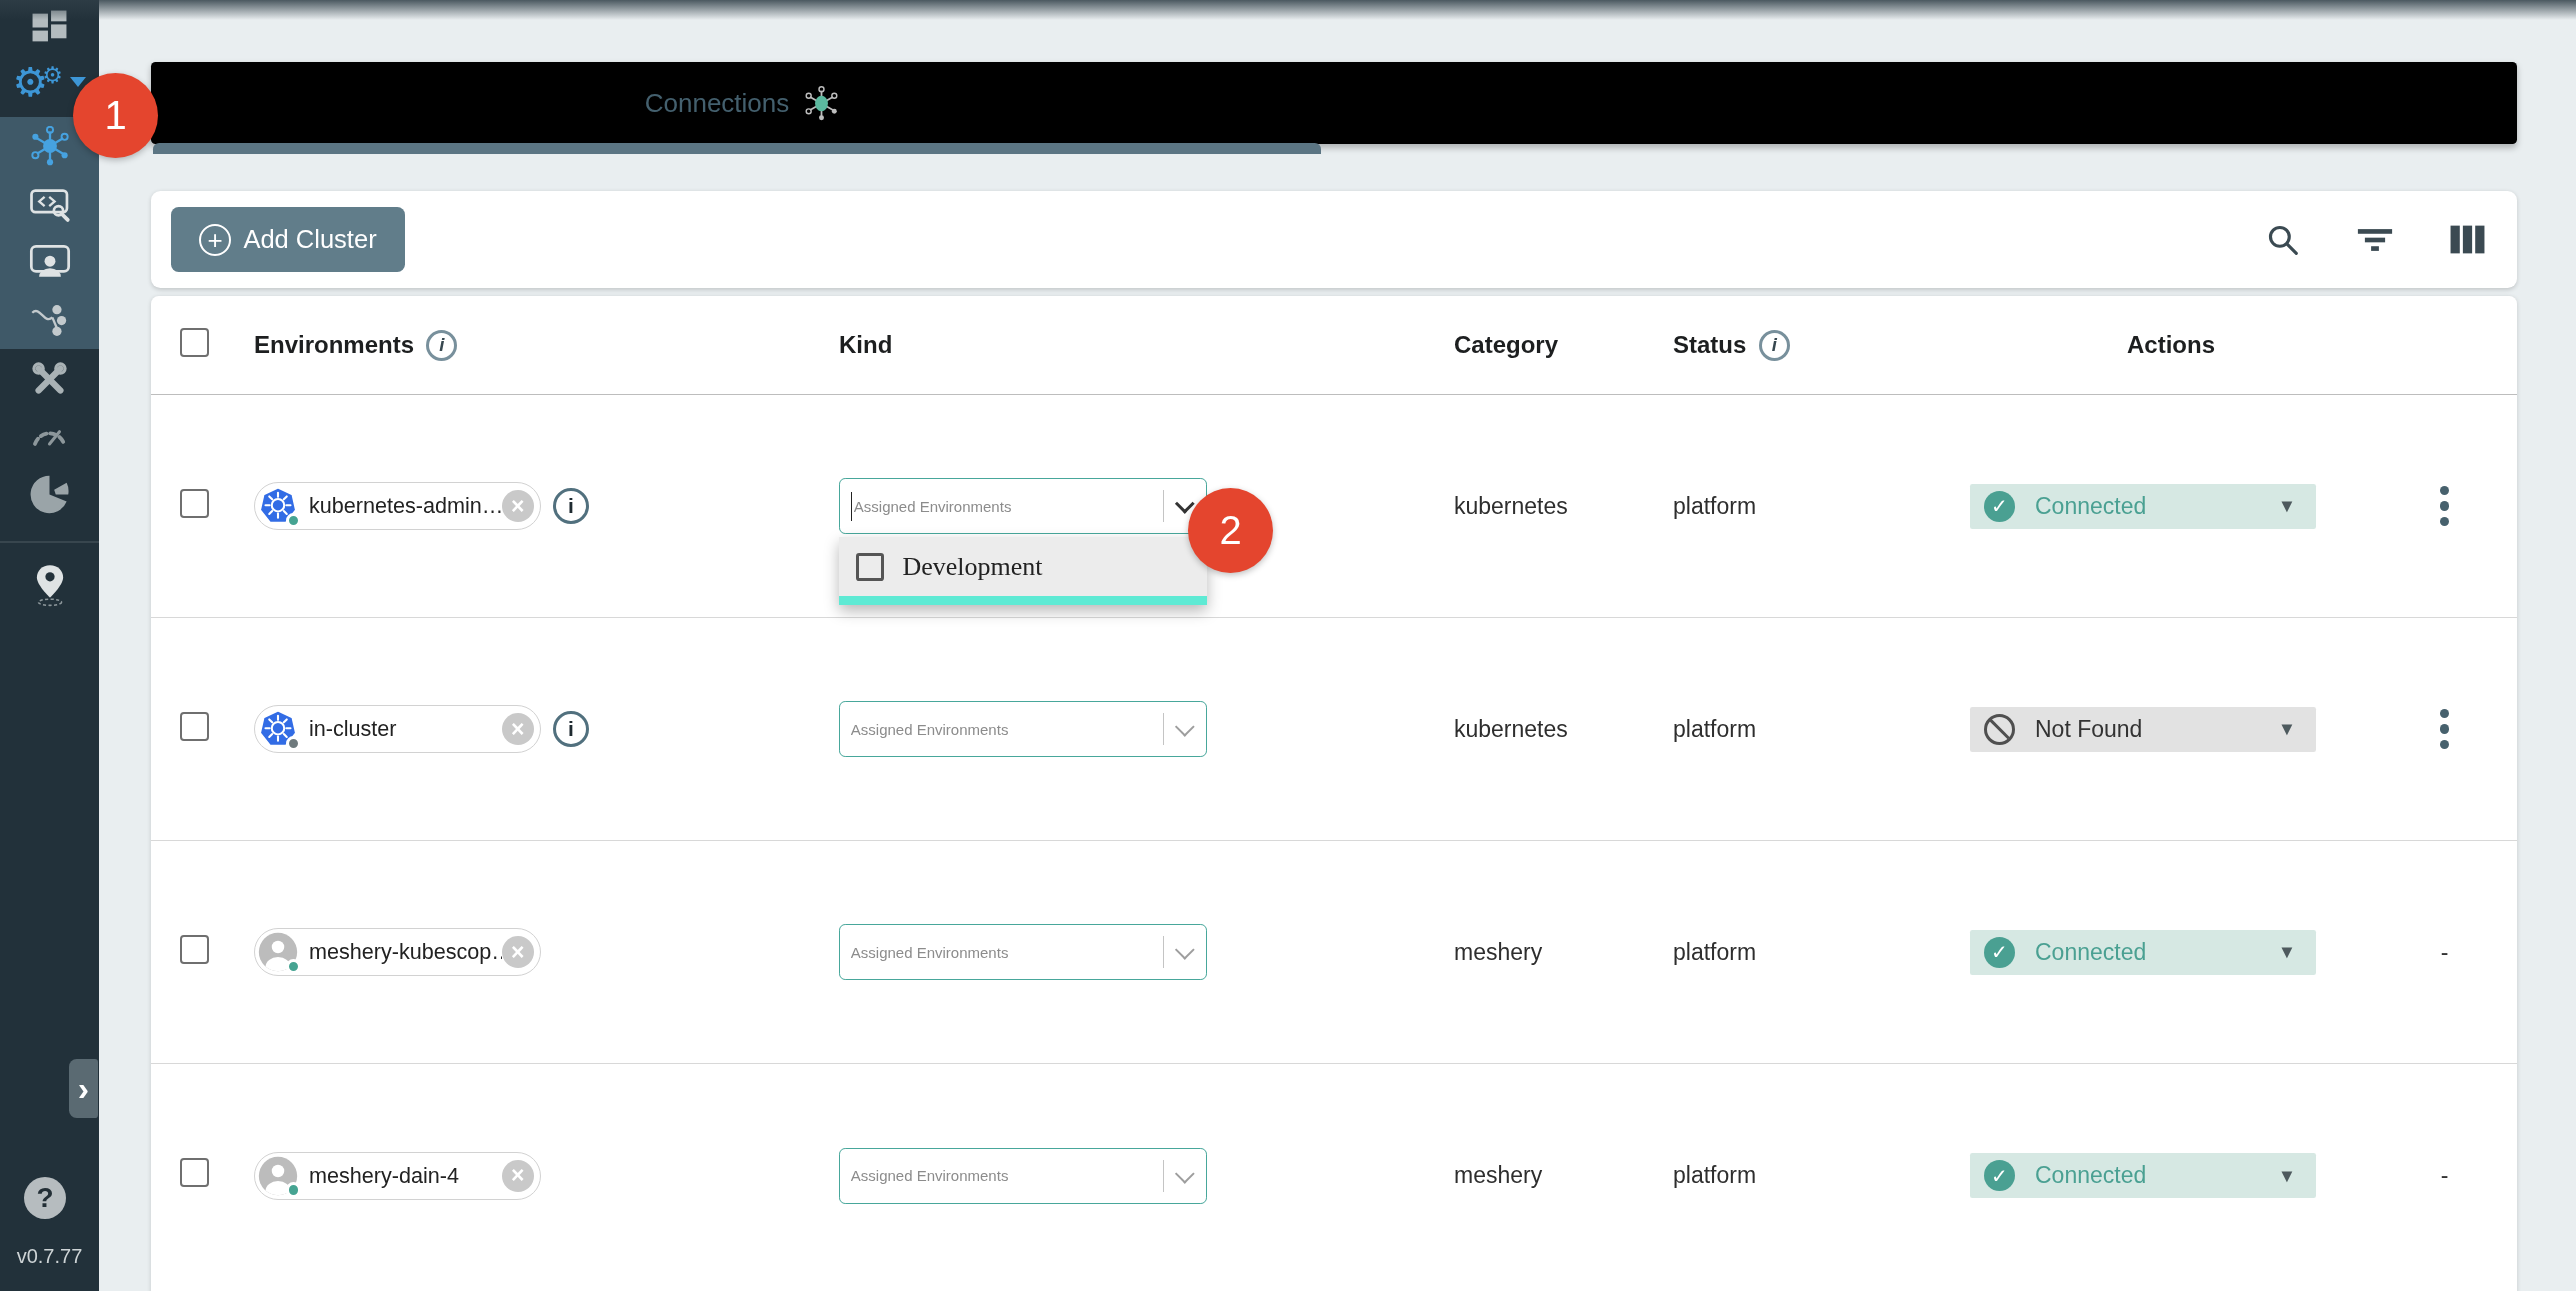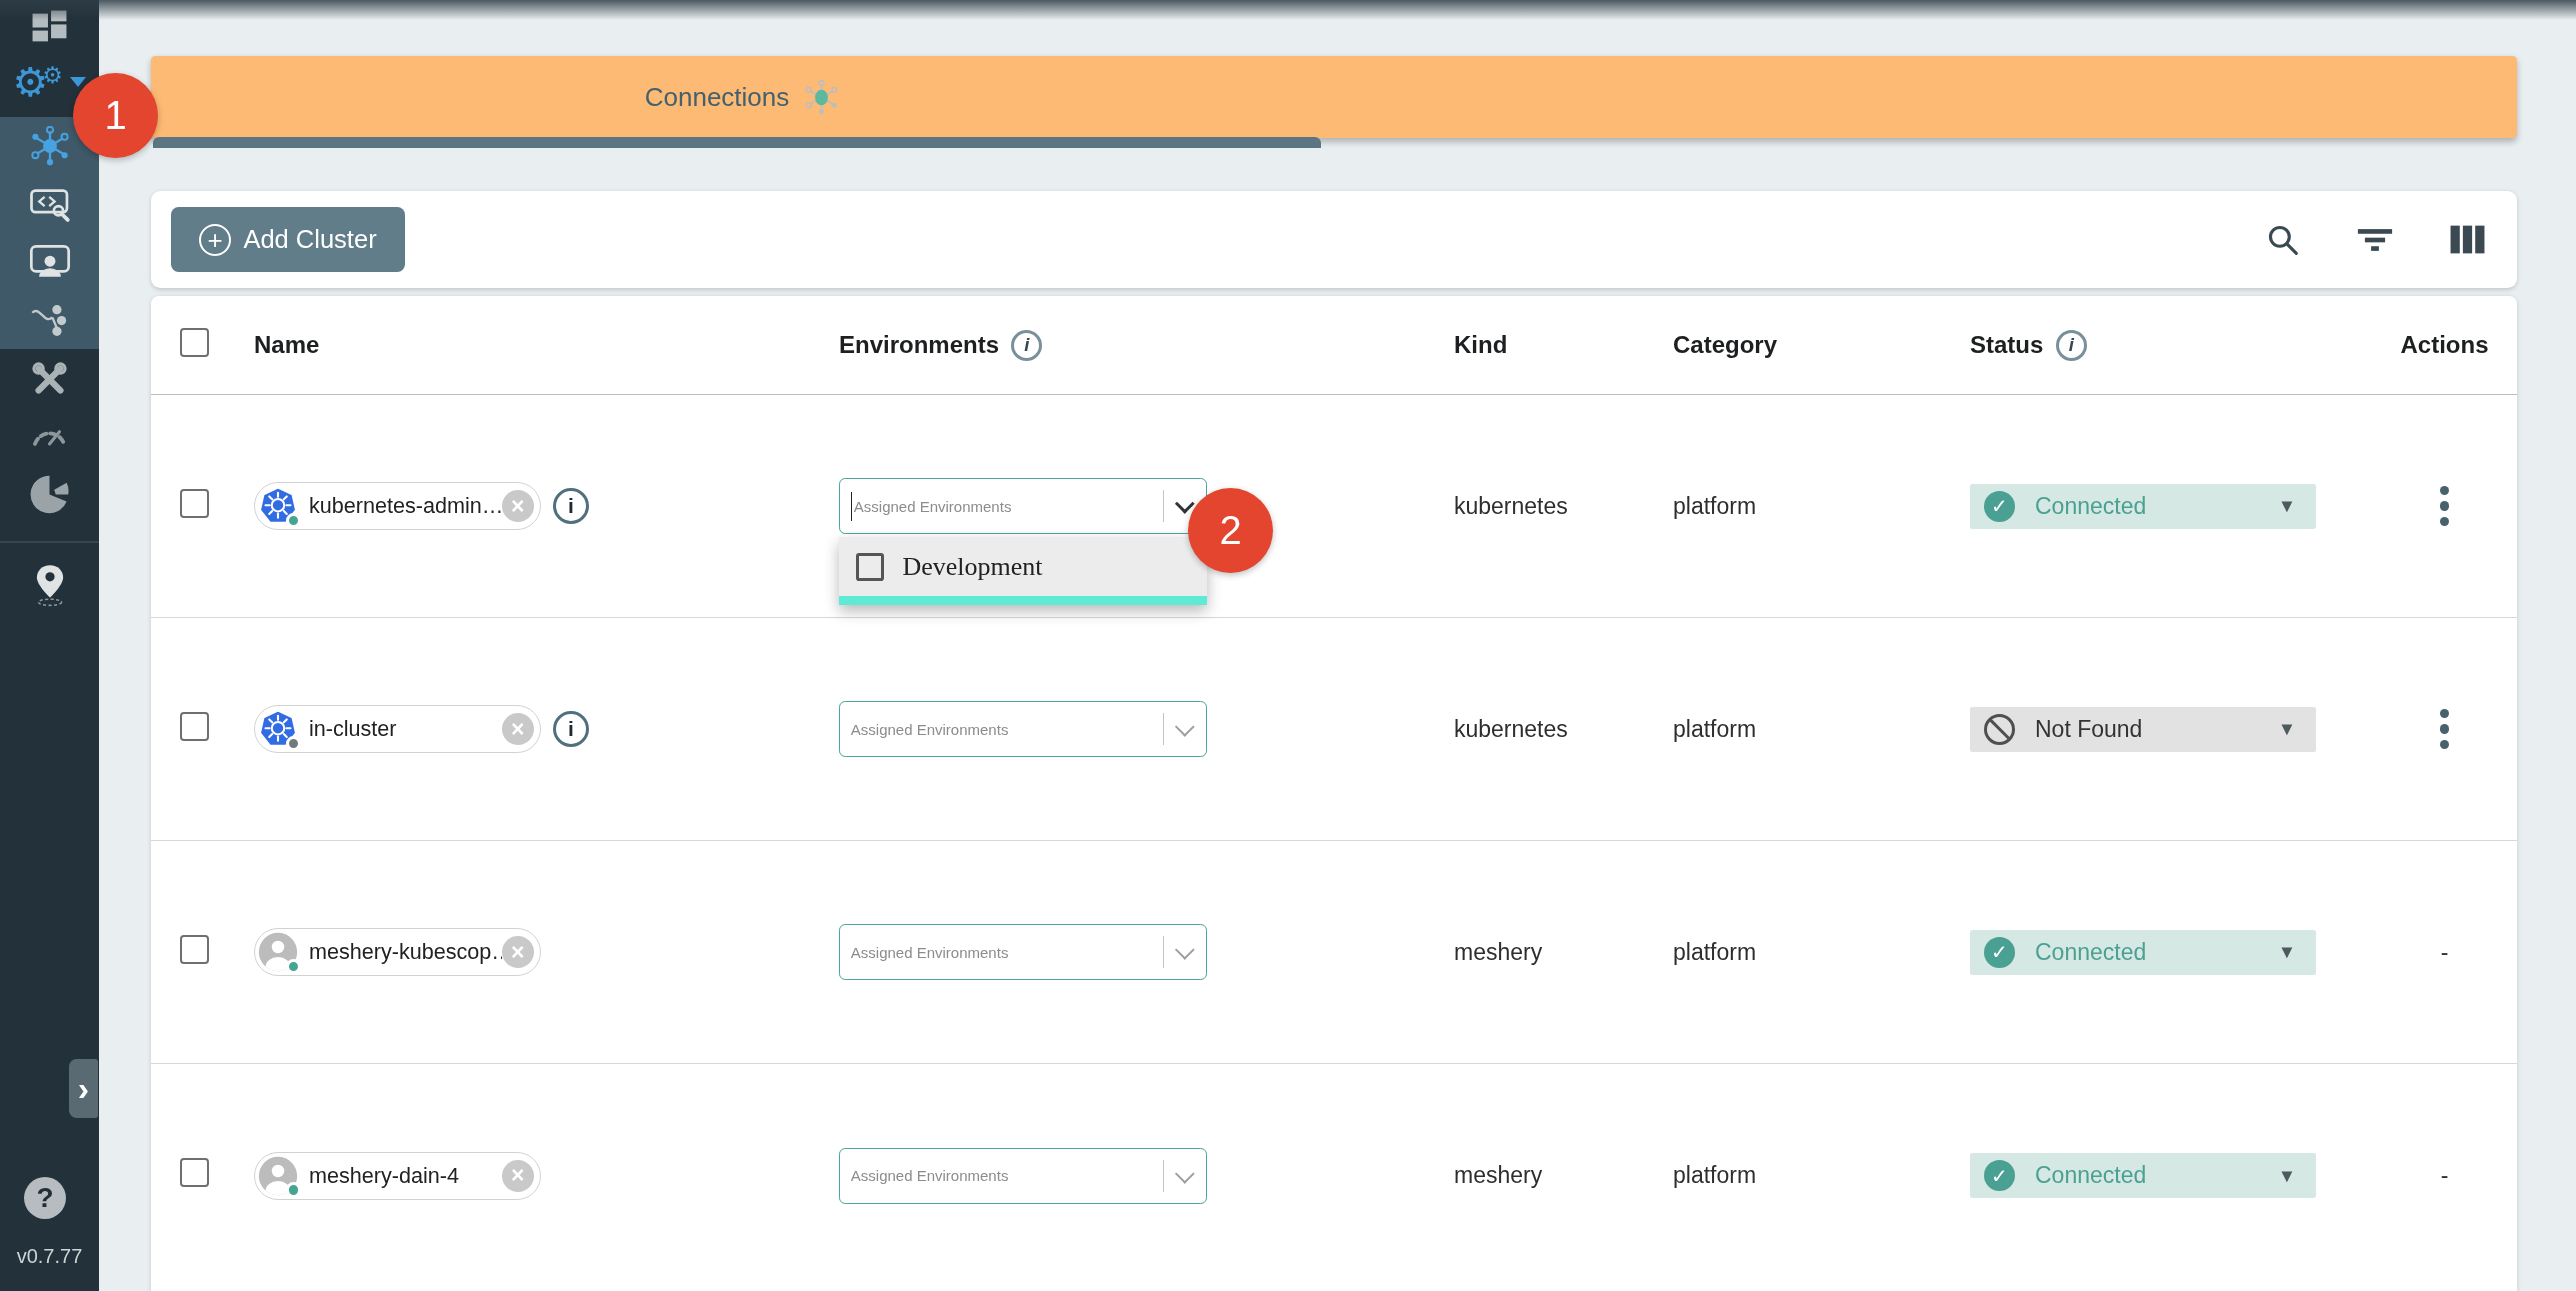--- a/index.html
+++ b/index.html
@@ -22,21 +22,21 @@
   .lifecycle-caret { width:0; height:0; border-left:8.5px solid transparent; border-right:8.5px solid transparent;
     border-top:10px solid #3d96d6; margin-left:7.7px; }
   .expand-tab { position:absolute; left:69px; top:1059px; width:29px; height:59px; background:#5a6a72;
     border-radius:7.7px 3.1px 3.1px 7.7px; color:#fff; font-size:34px; font-weight:bold; display:flex;
     align-items:center; justify-content:center; cursor:pointer; }
   .help-circle { position:absolute; left:24px; top:1177px; width:42px; height:42px; border-radius:50%;
     background:#b6bcbf; color:#232f36; font-size:28px; font-weight:bold; display:flex; align-items:center; justify-content:center; }
   .version { position:absolute; left:0; top:1245px; width:99px; text-align:center; color:#ced4d6; font-size:20px; }
 
   
-  .tabbar { position:absolute; left:151px; top:56px; width:2366px; height:82px; background:#fdba74;
+  .tabbar { position:absolute; left:151px; top:62px; width:2366px; height:82px; background:#000000;
     border-radius:4.6px; box-shadow:0 3.1px 6.2px rgba(0,0,0,.25); display:flex; z-index:10; }
   .tab { width:50%; display:flex; align-items:center; justify-content:center; gap:14px; cursor:pointer; }
   .tab-label-active { color:#44606e; font-size:26px; }
   .tab-label { color:#5c5c5c; font-size:26px; }
   .tab-indicator { position:absolute; left:1.5px; bottom:-10px; width:1168px; height:10.8px; background:#5b7583;
     border-radius:6.2px 6.2px 0 0; }
 
   
   .toolbar { position:absolute; left:151px; top:191px; width:2366px; height:97px; background:#fff;
     border-radius:9.3px; box-shadow:0 1.5px 4.6px rgba(0,0,0,.16); display:flex; align-items:center;
@@ -275,23 +275,20 @@
         </svg>
     </span>
   </div>
 </div>
 
 <div class="table-card">
 
   <div class="thead">
     <div class="col-check"><span class="checkbox"></span></div>
     <div class="hcell">
-        <span>Name</span>
-      </div>
-    <div class="hcell">
       <span>Environments</span>
       <span class="info-ring">
           <span>i</span>
         </span>
     </div>
     <div class="hcell">
         <span>Kind</span>
       </div>
     <div class="hcell">
         <span>Category</span>

